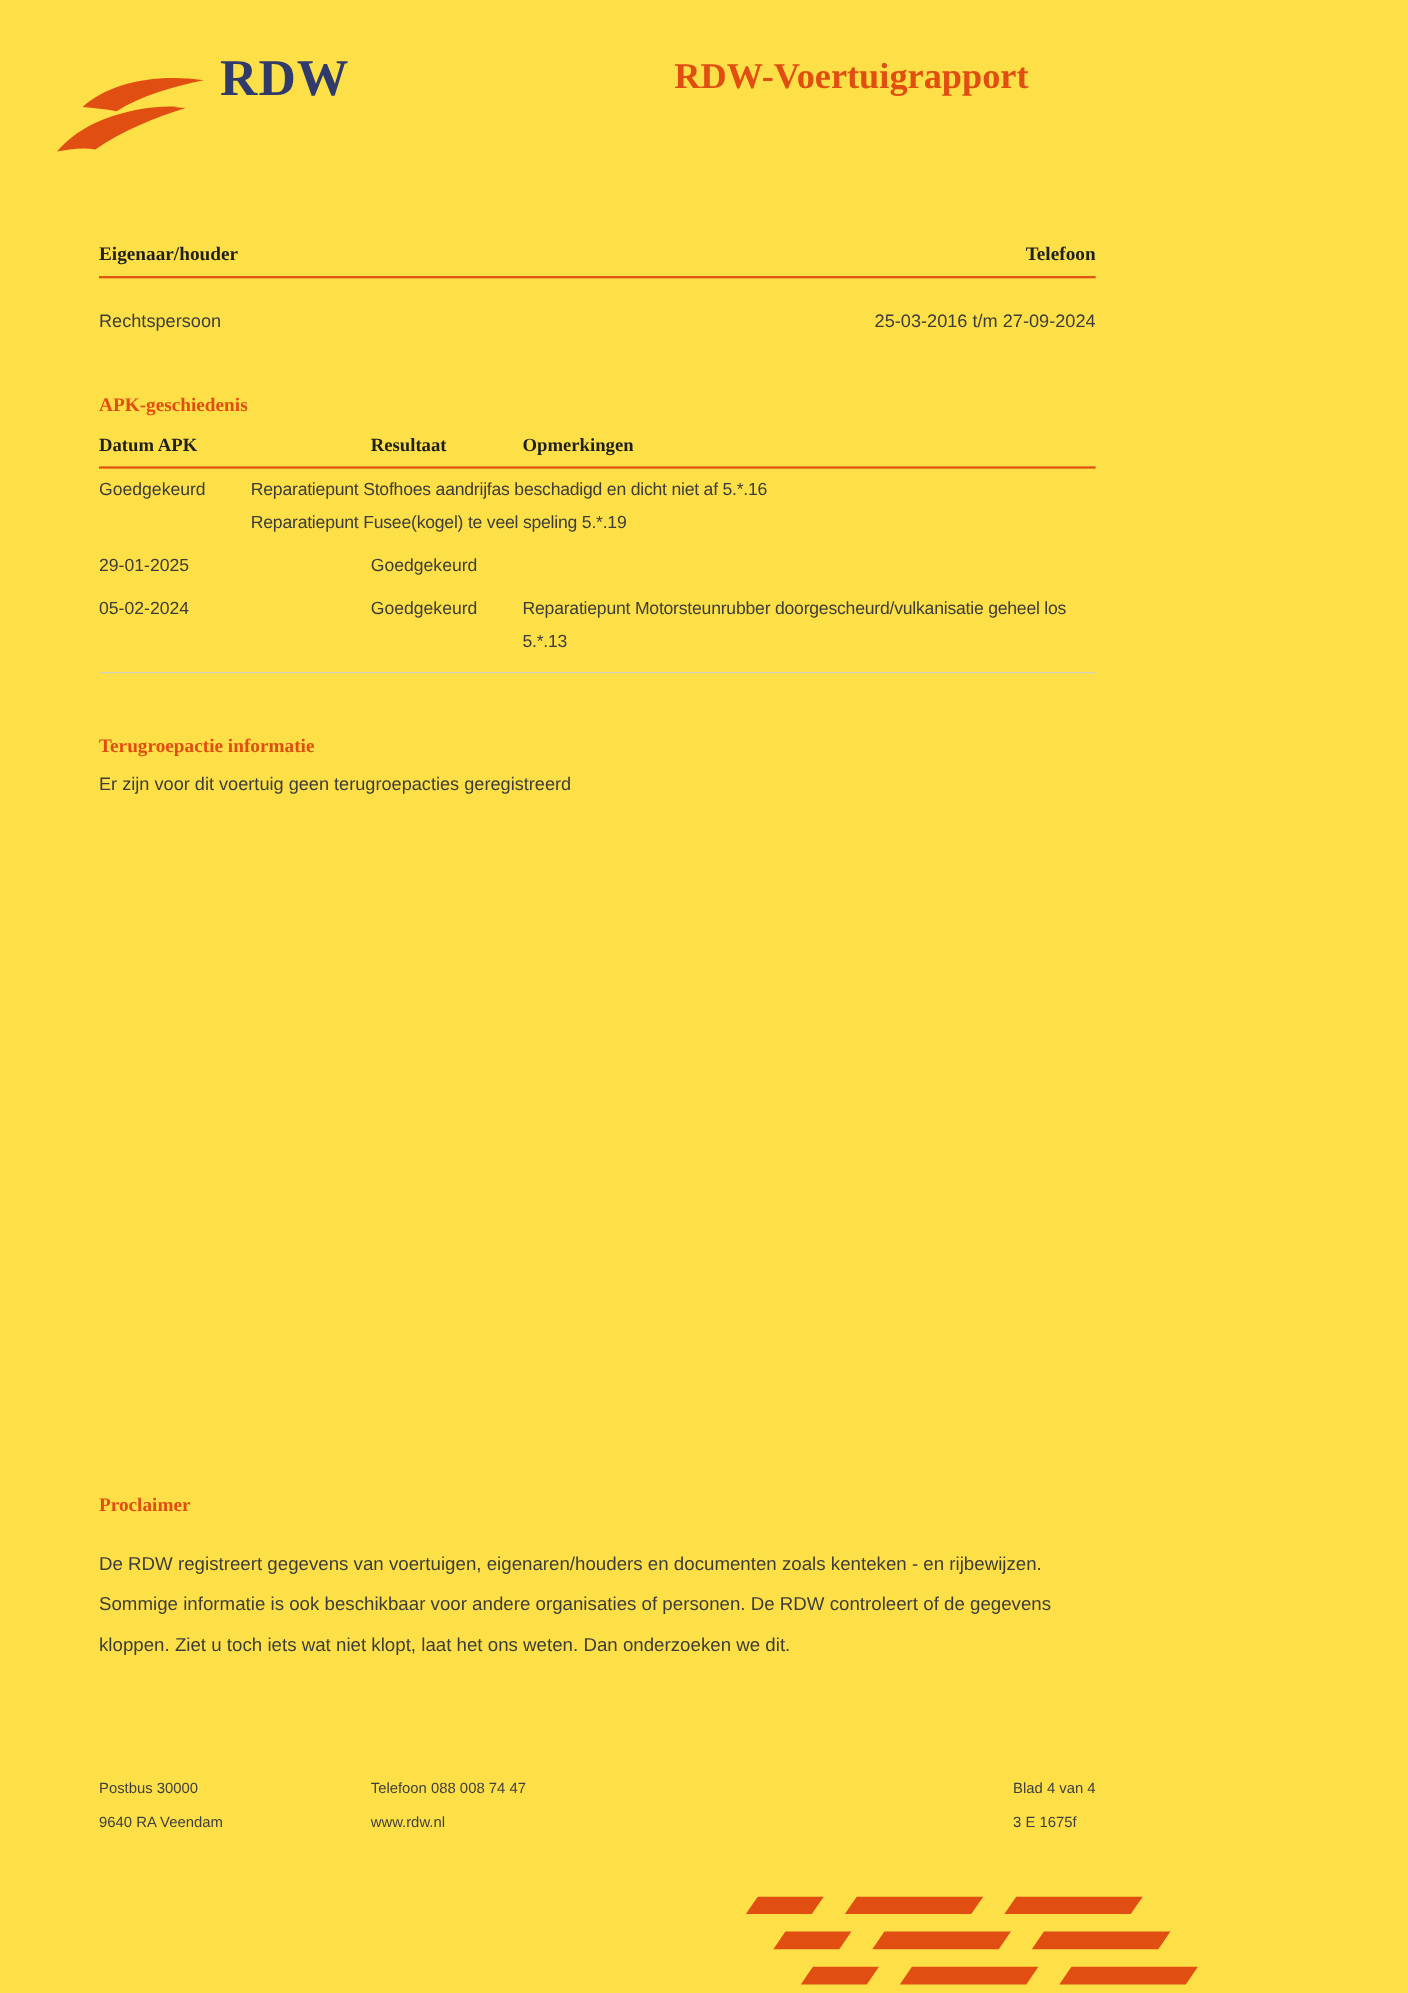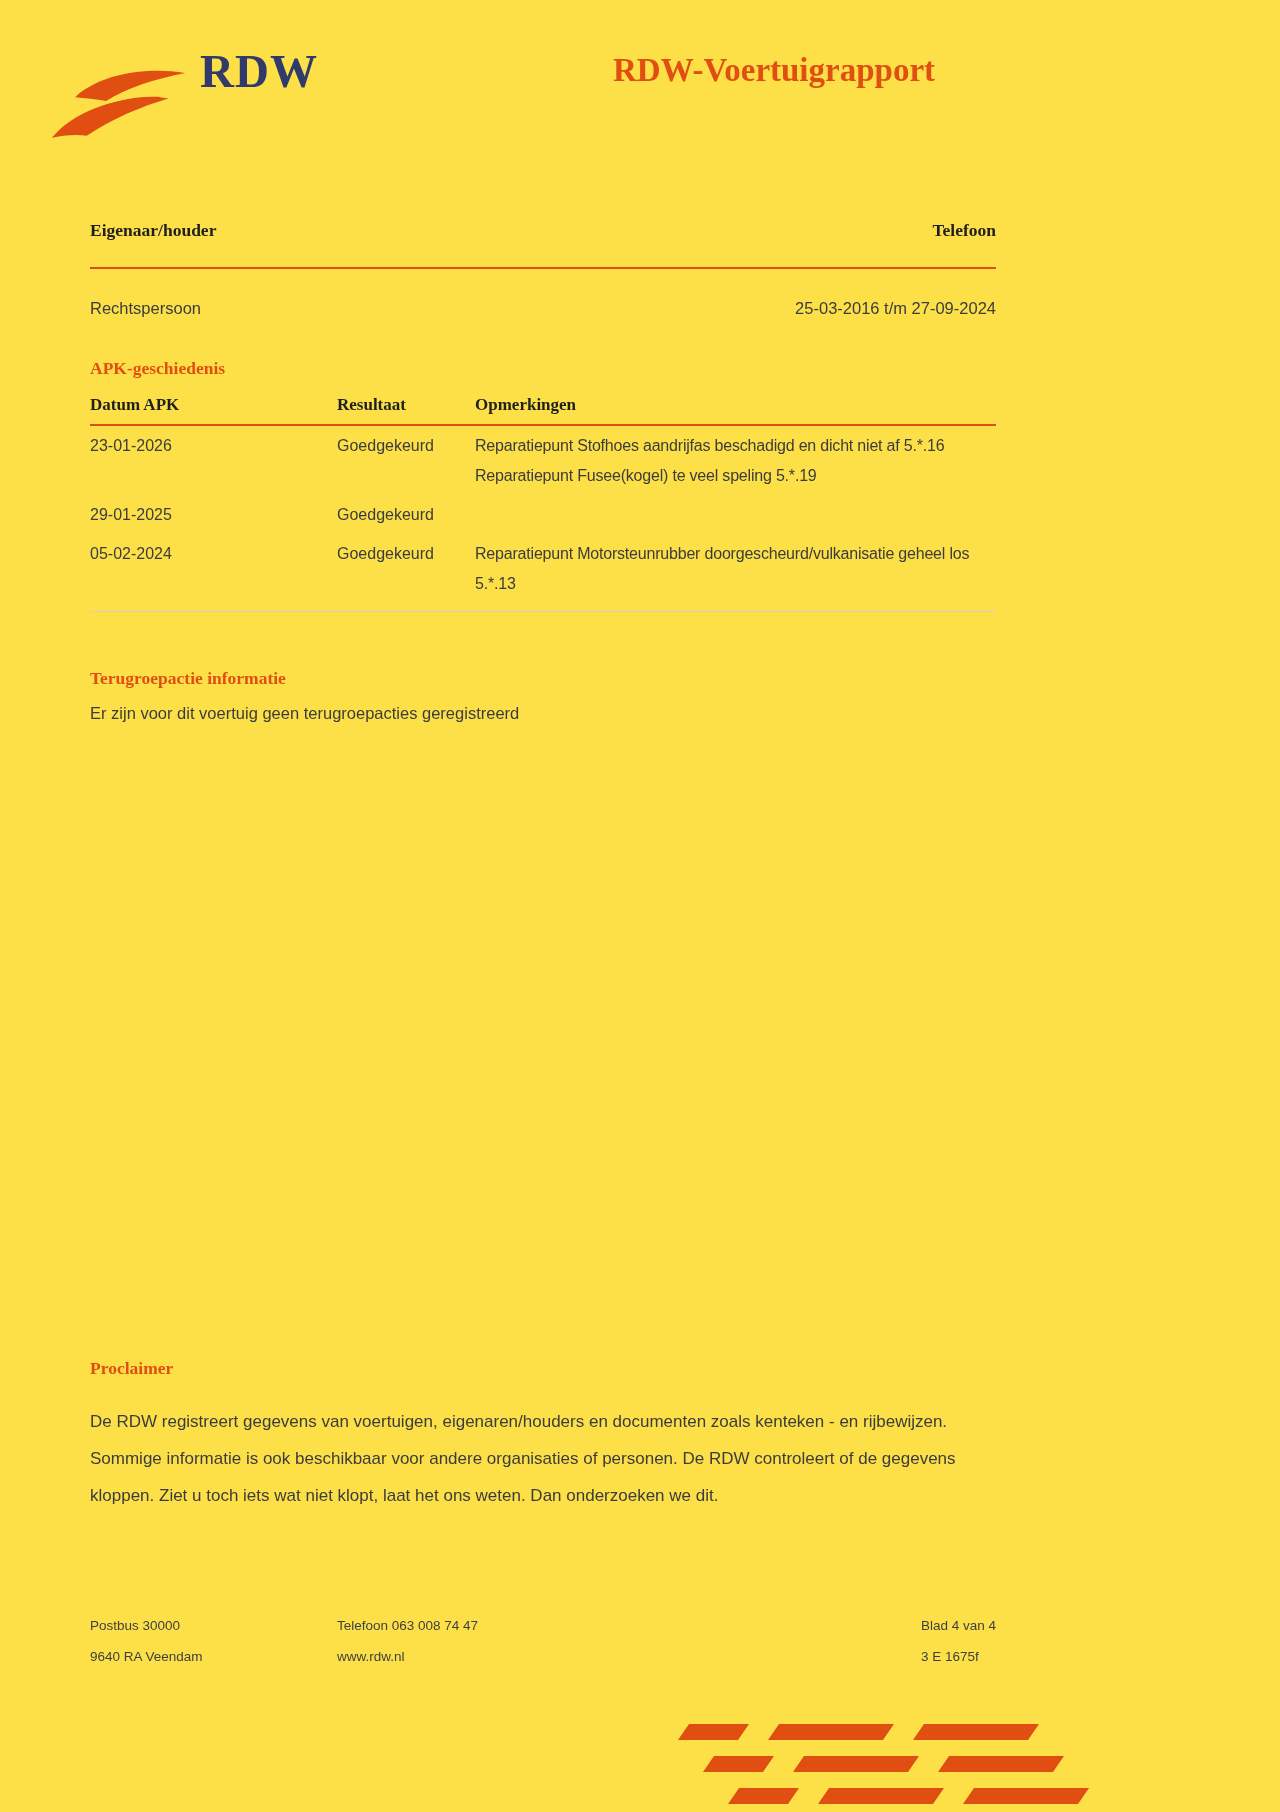--- a/index.html
+++ b/index.html
@@ -21,21 +21,21 @@
   .doc-title{position:absolute;left:613px;top:52px;font-family:"Liberation Serif", serif;
              font-weight:700;font-size:33px;color:var(--orange);}
   .meta{position:absolute;left:613px;top:128px;display:flex;}
   .meta-col{width:170px;}
   .meta-col + .meta-col{width:auto;}
   .meta-label{font-family:"Liberation Serif", serif;font-weight:700;font-size:17px;color:var(--heading);}
   .meta-value{margin-top:11px;font-size:16.5px;color:var(--text);}
 
   
   .sec{position:absolute;left:90px;width:906px;}
-  .sec-head{display:flex;justify-content:space-between;padding-bottom:26px;
+  .sec-head{display:flex;justify-content:space-between;padding-bottom:10px;
             border-bottom:2.5px solid var(--orange);align-items:center;}
   .sec-head span{font-family:"Liberation Serif", serif;font-weight:700;font-size:17.5px;color:var(--heading);}
   .orange-h{font-family:"Liberation Serif", serif;font-weight:700;font-size:17.5px;color:var(--orange);}
 
   
   .owner{top:220px;}
   .owner-row{display:flex;justify-content:space-between;margin-top:30px;font-size:16.5px;}
 
   
   .apk{top:358px;}
@@ -92,21 +92,20 @@
 
   <div class="sec apk">
     <h2 class="orange-h">APK-geschiedenis</h2>
     <div class="apk-head-row">
       <div class="hc c1">Datum APK</div>
       <div class="hc c2">Resultaat</div>
       <div class="hc c3">Opmerkingen</div>
     </div>
     <div id="apk-body">
   <div class="apk-row">
-    <div class="c1">23-01-2026</div>
     <div class="c2">Goedgekeurd</div>
     <div class="c3">
             <div>Reparatiepunt Stofhoes aandrijfas beschadigd en dicht niet af 5.*.16</div>
             <div>Reparatiepunt Fusee(kogel) te veel speling 5.*.19</div>
           </div>
   </div>
 
   <div class="apk-row">
     <div class="c1">29-01-2025</div>
     <div class="c2">Goedgekeurd</div>
@@ -129,21 +128,21 @@
     <p>Er zijn voor dit voertuig geen terugroepacties geregistreerd</p>
   </div>
 
   <div class="sec proclaimer">
     <h2 class="orange-h">Proclaimer</h2>
     <p>De RDW registreert gegevens van voertuigen, eigenaren/houders en documenten zoals kenteken - en rijbewijzen. Sommige informatie is ook beschikbaar voor andere organisaties of personen. De RDW controleert of de gegevens kloppen. Ziet u toch iets wat niet klopt, laat het ons weten. Dan onderzoeken we dit.</p>
   </div>
 
   <div class="sec footer">
     <div>Postbus 30000</div>
-    <div>Telefoon 063 008 74 47</div>
+    <div>Telefoon 088 008 74 47</div>
     <div class="r">Blad 4 van 4</div>
     <div>9640 RA Veendam</div>
     <div>www.rdw.nl</div>
     <div class="r">3 E 1675f</div>
   </div>
 
   <svg class="stripes" viewBox="0 0 460 84" xmlns="http://www.w3.org/2000/svg" aria-hidden="true">
     <g fill="#E04E12">
       <polygon points="31,0 91,0 80,16 20,16"></polygon>
       <polygon points="121,0 236,0 225,16 110,16"></polygon>

